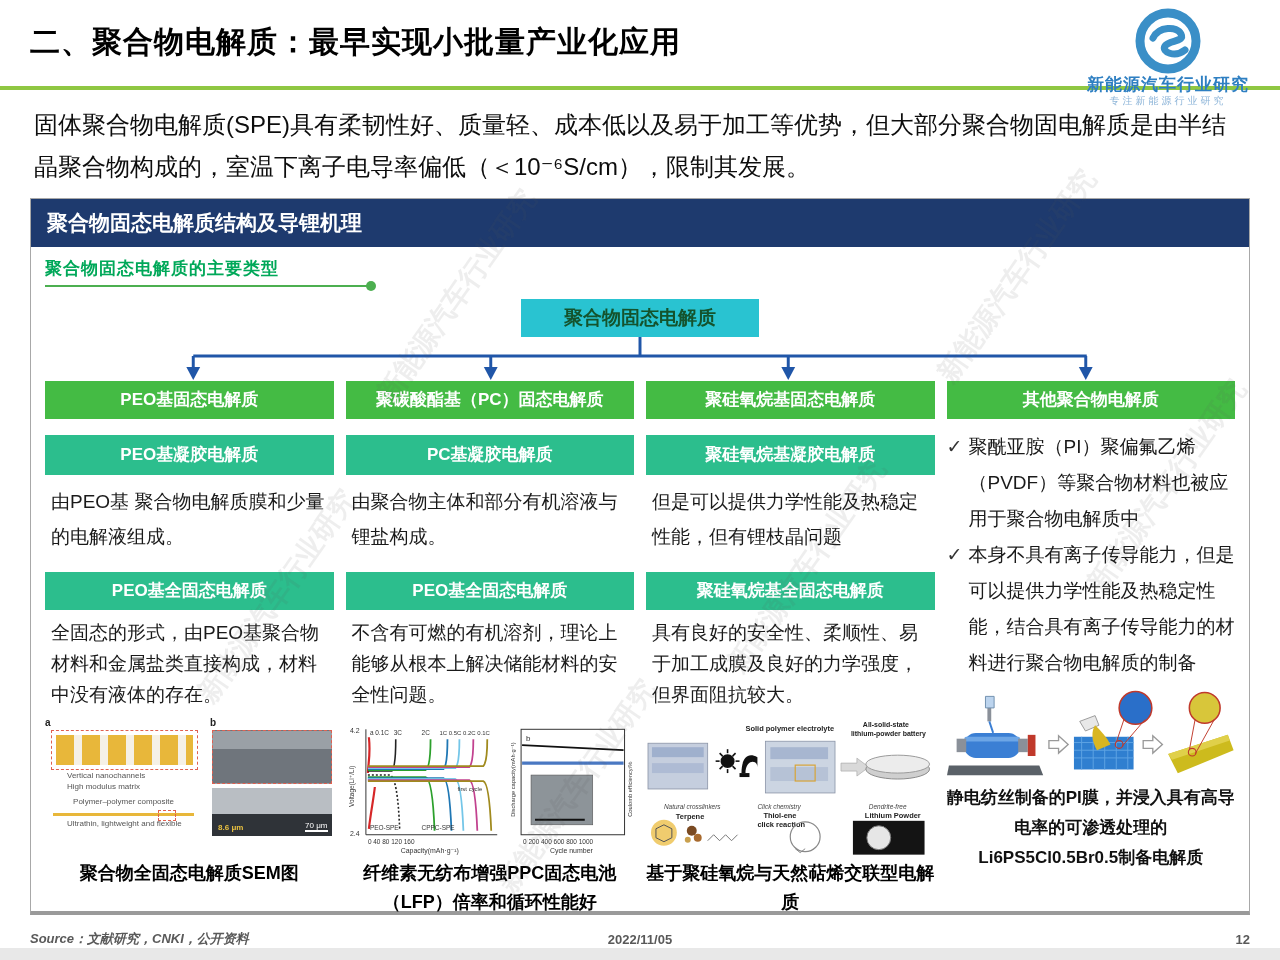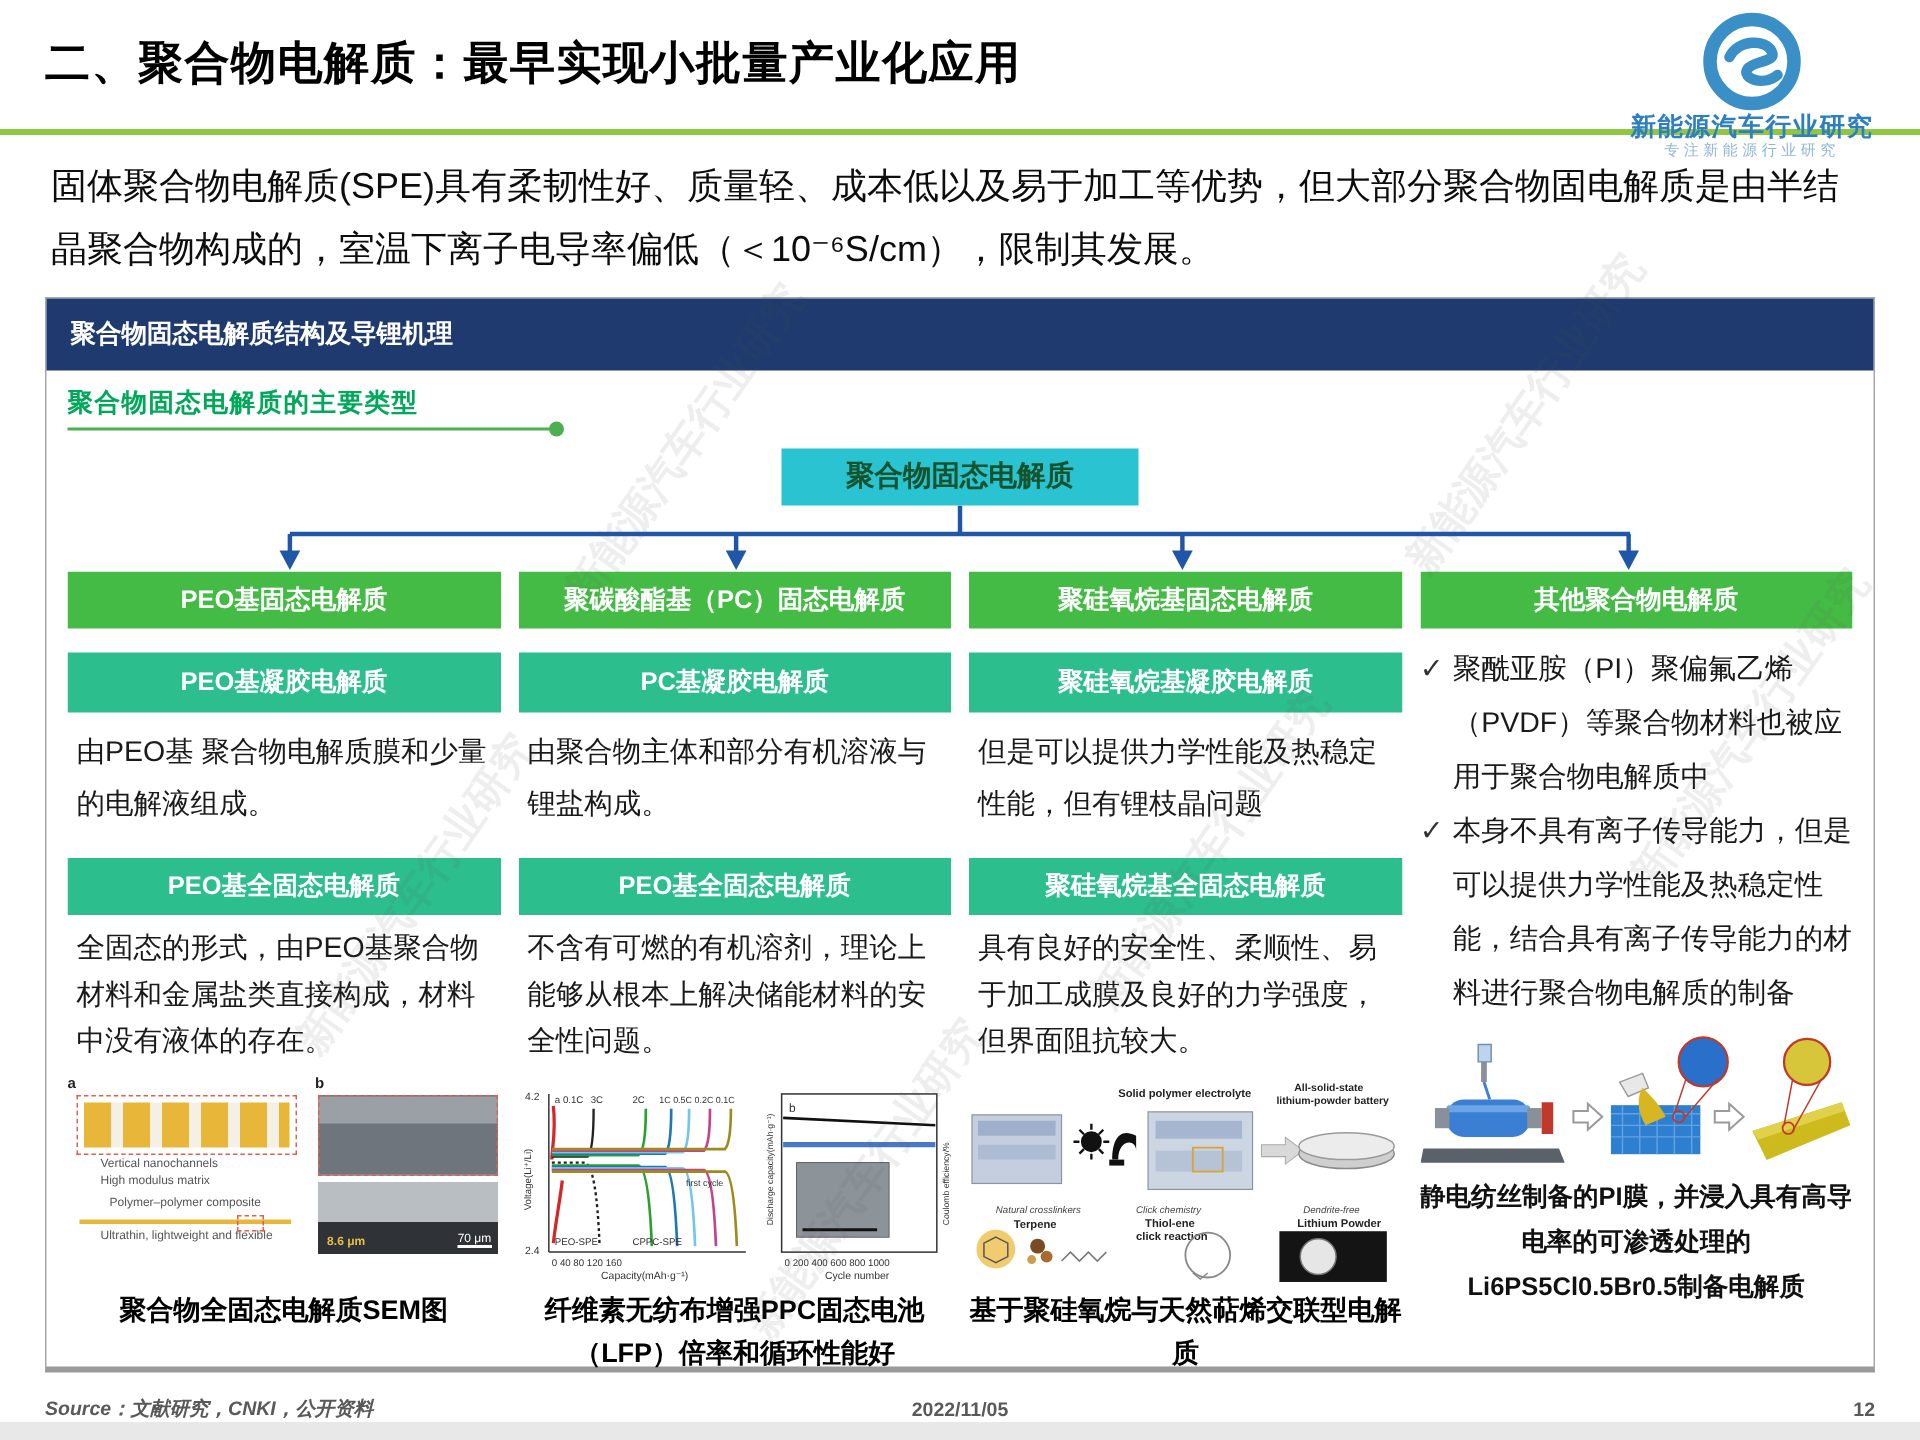--- a/index.html
+++ b/index.html
@@ -11,21 +11,21 @@
   .logo{width:200px;text-align:center;line-height:1;margin-right:4px;}
   .logo svg{display:block;margin:2px auto 2px auto;}
   .logo-name{font-size:17px;font-weight:bold;color:#2e7fc2;letter-spacing:1px;}
   .logo-sub{font-size:10px;color:#8fb6d9;letter-spacing:3px;margin-top:3px;}
   .green-rule{height:4px;background:#8fc742;width:100%;}
   
   .intro{margin:14px 34px 10px 34px;font-size:24px;line-height:42px;color:#0d0d0d;}
   
   .panel{margin:2px 30px 0 30px;border:1px solid #a8a8a8;border-bottom:4px solid #9a9a9a;
          height:712px;position:relative;background:#fff;}
-  .panel-header{background:#1e3a6e;color:#fff;font-size:17px;font-weight:bold;
+  .panel-header{background:#1e3a6e;color:#fff;font-size:21px;font-weight:bold;
                 padding:12px 16px;height:24px;line-height:24px;}
   .panel-body{position:relative;padding:10px 14px 0 14px;height:638px;}
   .section-label{font-size:17px;font-weight:bold;color:#00a859;letter-spacing:1px;}
   .label-rule{height:2px;background:#4caf50;width:328px;position:relative;margin-top:5px;}
   .label-rule .dot{position:absolute;right:-3px;top:-4px;width:10px;height:10px;border-radius:50%;background:#4caf50;}
   
   .root-row{margin-top:12px;text-align:center;}
   .root-box{display:inline-block;width:238px;height:38px;line-height:38px;background:#29c3d1;
             color:#14532d;font-size:19px;font-weight:bold;text-align:center;}
   .connectors{display:block;width:100%;height:44px;}

